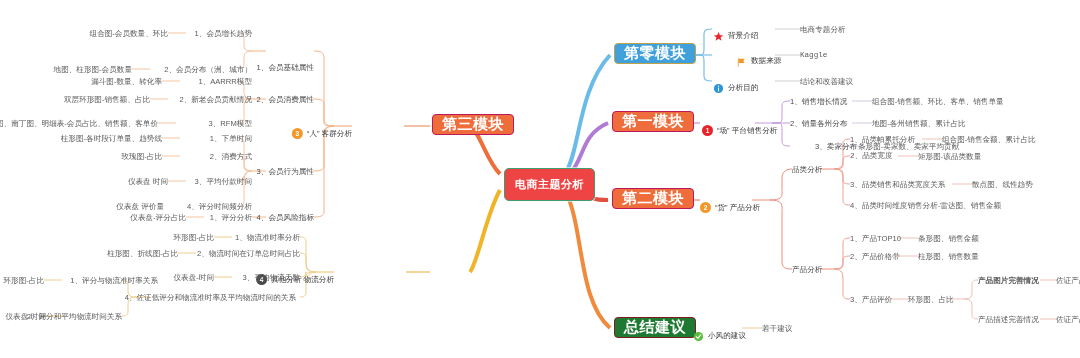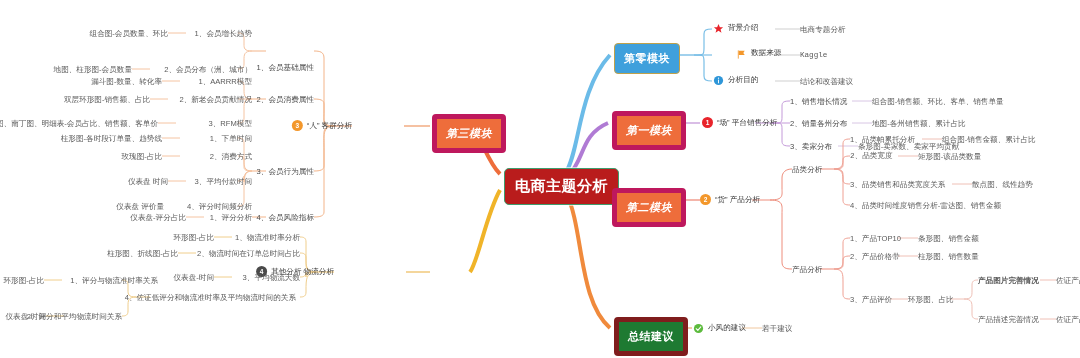--- a/index.html
+++ b/index.html
@@ -14,57 +14,57 @@
     position: relative;
     width: 1080px; height: 358px;
     background: #fff;
   }
   #wires { position: absolute; left: 0; top: 0; width: 1080px; height: 358px; pointer-events: none; }
 
   .node { position: absolute; white-space: nowrap; }
 
   
   .central {
-    background: #b91c1c;
+    background: #ef4444;
     color: #ffffff;
-    font-size: 15px;
+    font-size: 11px;
     font-weight: bold;
     padding: 8px 10px;
     border-radius: 5px;
     border: 1px solid #3f9c6e;
     letter-spacing: .5px;
     box-shadow: 0 0 0 1px rgba(255,255,255,.6);
   }
 
   
   .module {
     color: #ffffff;
-    font-size: 11px;
+    font-size: 15px;
     font-weight: bold;
-    padding: 7px 9px;
+    padding: 0 9px;
     border-radius: 4px;
     letter-spacing: .5px;
   }
   .mod-blue  { background: #3FA0DC; border: 1px solid #bfa14a; }
-  .mod-orange{ background: #EE6D3B; border: 5px solid #be185d; font-style: italic; }
-  .mod-green { background: #1E7A32; border: 5px solid #7f1d1d; }
+  .mod-orange{ background: #EE6D3B; border: 1px solid #be185d; }
+  .mod-green { background: #1E7A32; border: 1px solid #7f1d1d; }
 
   
   .t {
     font-size: 7.6px;
     color: #3d3d3d;
     line-height: 1.25;
   }
   .t.lvl2 { color: #3a3a3a; }
   .t.lvl3 { color: #4a4a4a; }
   .t.leaf { color: #5a5a5a; }
   .t.right { text-align: left; }
 
   
-  .bullet-row { display: flex; align-items: center; gap: 4px; }
+  .bullet-row { display: flex; align-items: center; gap: 4px; margin-top: 8px; }
   .badge {
     display: inline-flex; align-items: center; justify-content: center;
     width: 11px; height: 11px; border-radius: 50%;
     color: #fff; font-size: 6.5px; font-weight: bold;
     flex: 0 0 auto;
   }
   .badge.red    { background: #E8242B; }
   .badge.orange { background: #F3972B; }
   .badge.dark   { background: #4a4a4a; }
   .ico {
@@ -241,21 +241,21 @@
       <span class="t lvl2">“场” 平台销售分析</span>
     </div>
   </div>
 
   <div class="node t lvl3" style="left:790px; top:97px;">1、销售增长情况</div>
   <div class="node t leaf" style="left:872px; top:97px;">组合图-销售额、环比、客单、销售单量</div>
 
   <div class="node t lvl3" style="left:790px; top:119px;">2、销量各州分布</div>
   <div class="node t leaf" style="left:872px; top:119px;">地图-各州销售额、累计占比</div>
 
-  <div class="node t lvl3" style="left:790px; top:142px;">3、卖家分布</div>
+  <div class="node t lvl3" style="left:815px; top:142px;">3、卖家分布</div>
   <div class="node t leaf" style="left:858px; top:142px;">条形图-卖家数、卖家平均贡献</div>
 
   <div class="node module mod-orange" style="left:612px; top:188px;">第二模块</div>
 
   <div class="node" style="left:700px; top:194px;">
     <div class="bullet-row">
       <span class="badge orange">2</span>
       <span class="t lvl2">“货” 产品分析</span>
     </div>
   </div>

